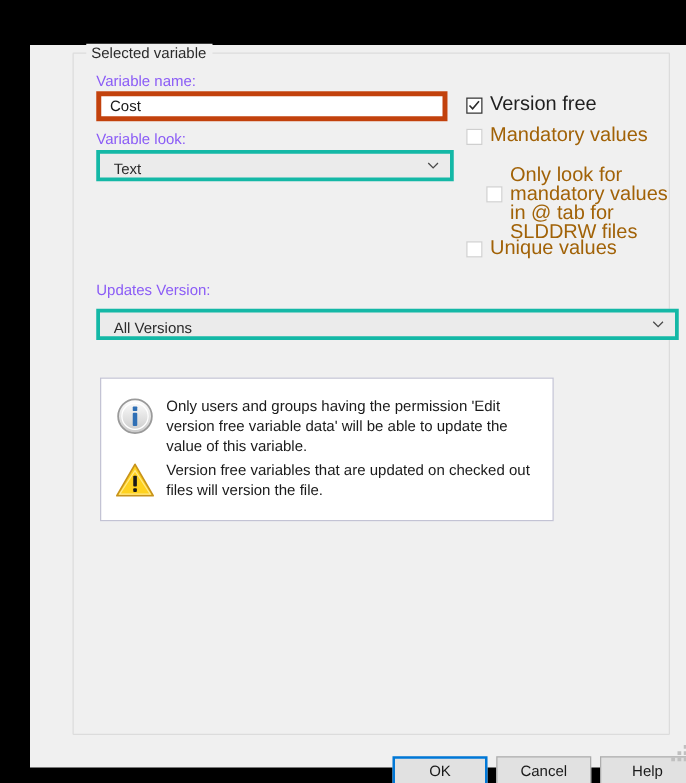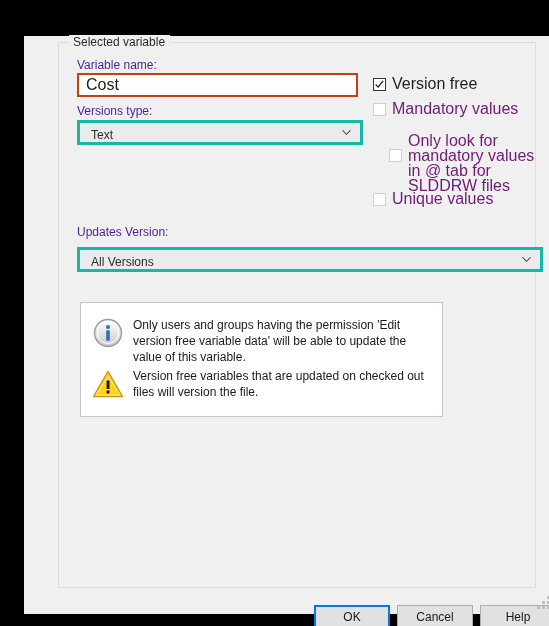--- a/index.html
+++ b/index.html
@@ -49,32 +49,32 @@
     padding: 0 5px 0 4px;
     font-size: 12px;
     color: #2b2b2b;
     line-height: 14px;
     white-space: nowrap;
   }
 
   .label {
     position: absolute;
     font-size: 12px;
-    color: #4c1d95;
+    color: #8b5cf6;
     white-space: nowrap;
   }
 
   
   .text-input {
     position: absolute;
     box-sizing: border-box;
     background: #ffffff;
-    border: 2px solid #c2410c;
+    border: 4px solid #c2410c;
     font-family: "Liberation Sans", sans-serif;
-    font-size: 16px;
+    font-size: 12px;
     color: #1a1a1a;
     padding: 0 12px 0 7px;
     line-height: 22px;
     outline: none;
   }
 
   
   .combo {
     position: absolute;
     box-sizing: border-box;
@@ -121,21 +121,21 @@
   .cb-box svg { display: block; }
   .cb-label {
     position: absolute;
     left: 19px;
     top: -2px;
     font-size: 16px;
     color: #1f1f1f;
     white-space: nowrap;
     line-height: 16px;
   }
-  .cb-label.disabled { color: #701a75; }
+  .cb-label.disabled { color: #a16207; }
   .cb-label.multi { white-space: normal; width: 132px; line-height: 15px; }
 
   
   .info-box {
     position: absolute;
     left: 56px;
     top: 266px;
     width: 363px;
     height: 115px;
     box-sizing: border-box;
@@ -197,21 +197,21 @@
 <div class="screen">
 
   <div class="dialog">
 
     <div class="group-box"></div>
     <div class="group-title">Selected variable</div>
 
     <div class="label" style="left:53px; top:22px;">Variable name:</div>
     <input class="text-input" style="left: 53px; top: 37px; width: 281px; height: 24px;" value="Cost">
 
-    <div class="label" style="left:53px; top:68px;">Versions type:</div>
+    <div class="label" style="left:53px; top:68px;">Variable look:</div>
     <div class="combo" style="left:53px; top:84px; width:286px; height:25px;">
       <span class="combo-text">Text</span>
       <span class="chev">
         <svg width="9" height="9" viewBox="0 0 9 9">
             <path d="M0.6 2.4 L4.5 6.3 L8.4 2.4" fill="none" stroke="#4a4a4a" stroke-width="1.1"></path>
           </svg>
       </span>
     </div>
 
     <div class="cb-row" style="left:349px; top:42px;">

